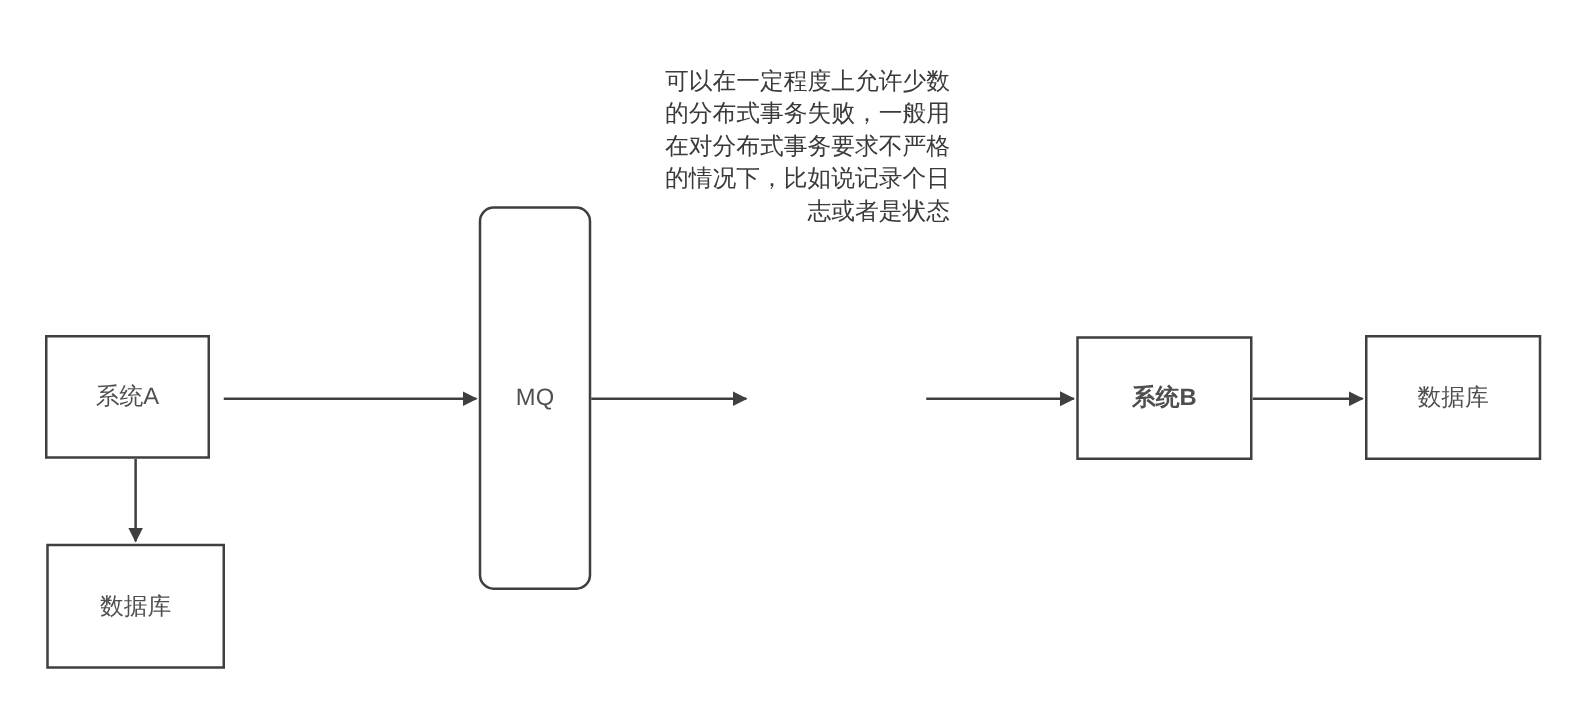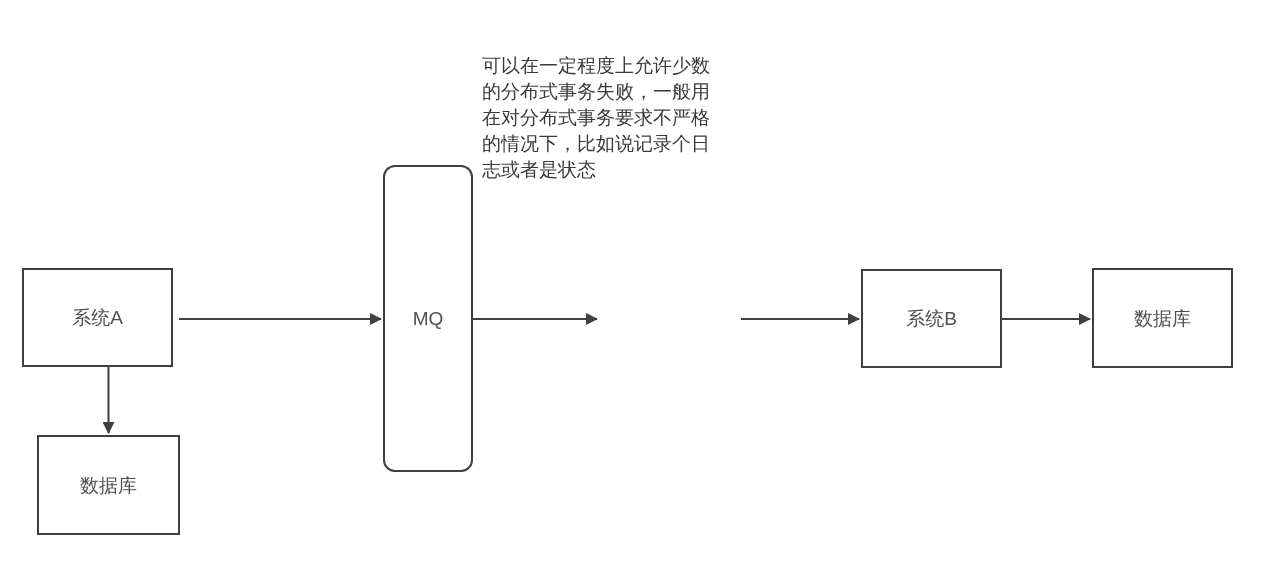--- a/index.html
+++ b/index.html
@@ -40,32 +40,32 @@
     background: var(--box-fill);
     display: flex;
     align-items: center;
     justify-content: center;
     text-align: center;
     color: var(--box-text);
     font-size: 19px;
     line-height: 25px;
     white-space: pre-line;
   }
-  .node-system-a { left: 22px;   top: 268px; width: 151px; height: 99px; text-align: right;  }
+  .node-system-a { left: 36px;   top: 268px; width: 132px; height: 99px; text-align: right;  }
   .node-db-left  { left: 37px;   top: 435px; width: 143px; height: 100px; }
   .node-mq       { left: 383px;  top: 165px; width: 90px;  height: 307px; border-radius: 12px; }
   .node-notify   { left: 599px;  top: 269px; width: 142px; height: 97px;  }
-  .node-system-b { left: 861px;  top: 269px; width: 141px; height: 99px;  }
+  .node-system-b { left: 861px;  top: 269px; width: 141px; height: 99px; font-weight: bold;  }
   .node-db-right { left: 1092px; top: 268px; width: 141px; height: 100px; }
   .annotation {
     position: absolute;
-    left: 482px;
+    left: 508px;
     top: 53px;
     width: 252px;
-    text-align: left;
+    text-align: right;
     color: var(--annotation-text);
     font-size: 19px;
     line-height: 26px;
     white-space: pre-line;
   }
 </style>
 </head>
 <body>
 
 <div class="canvas">

